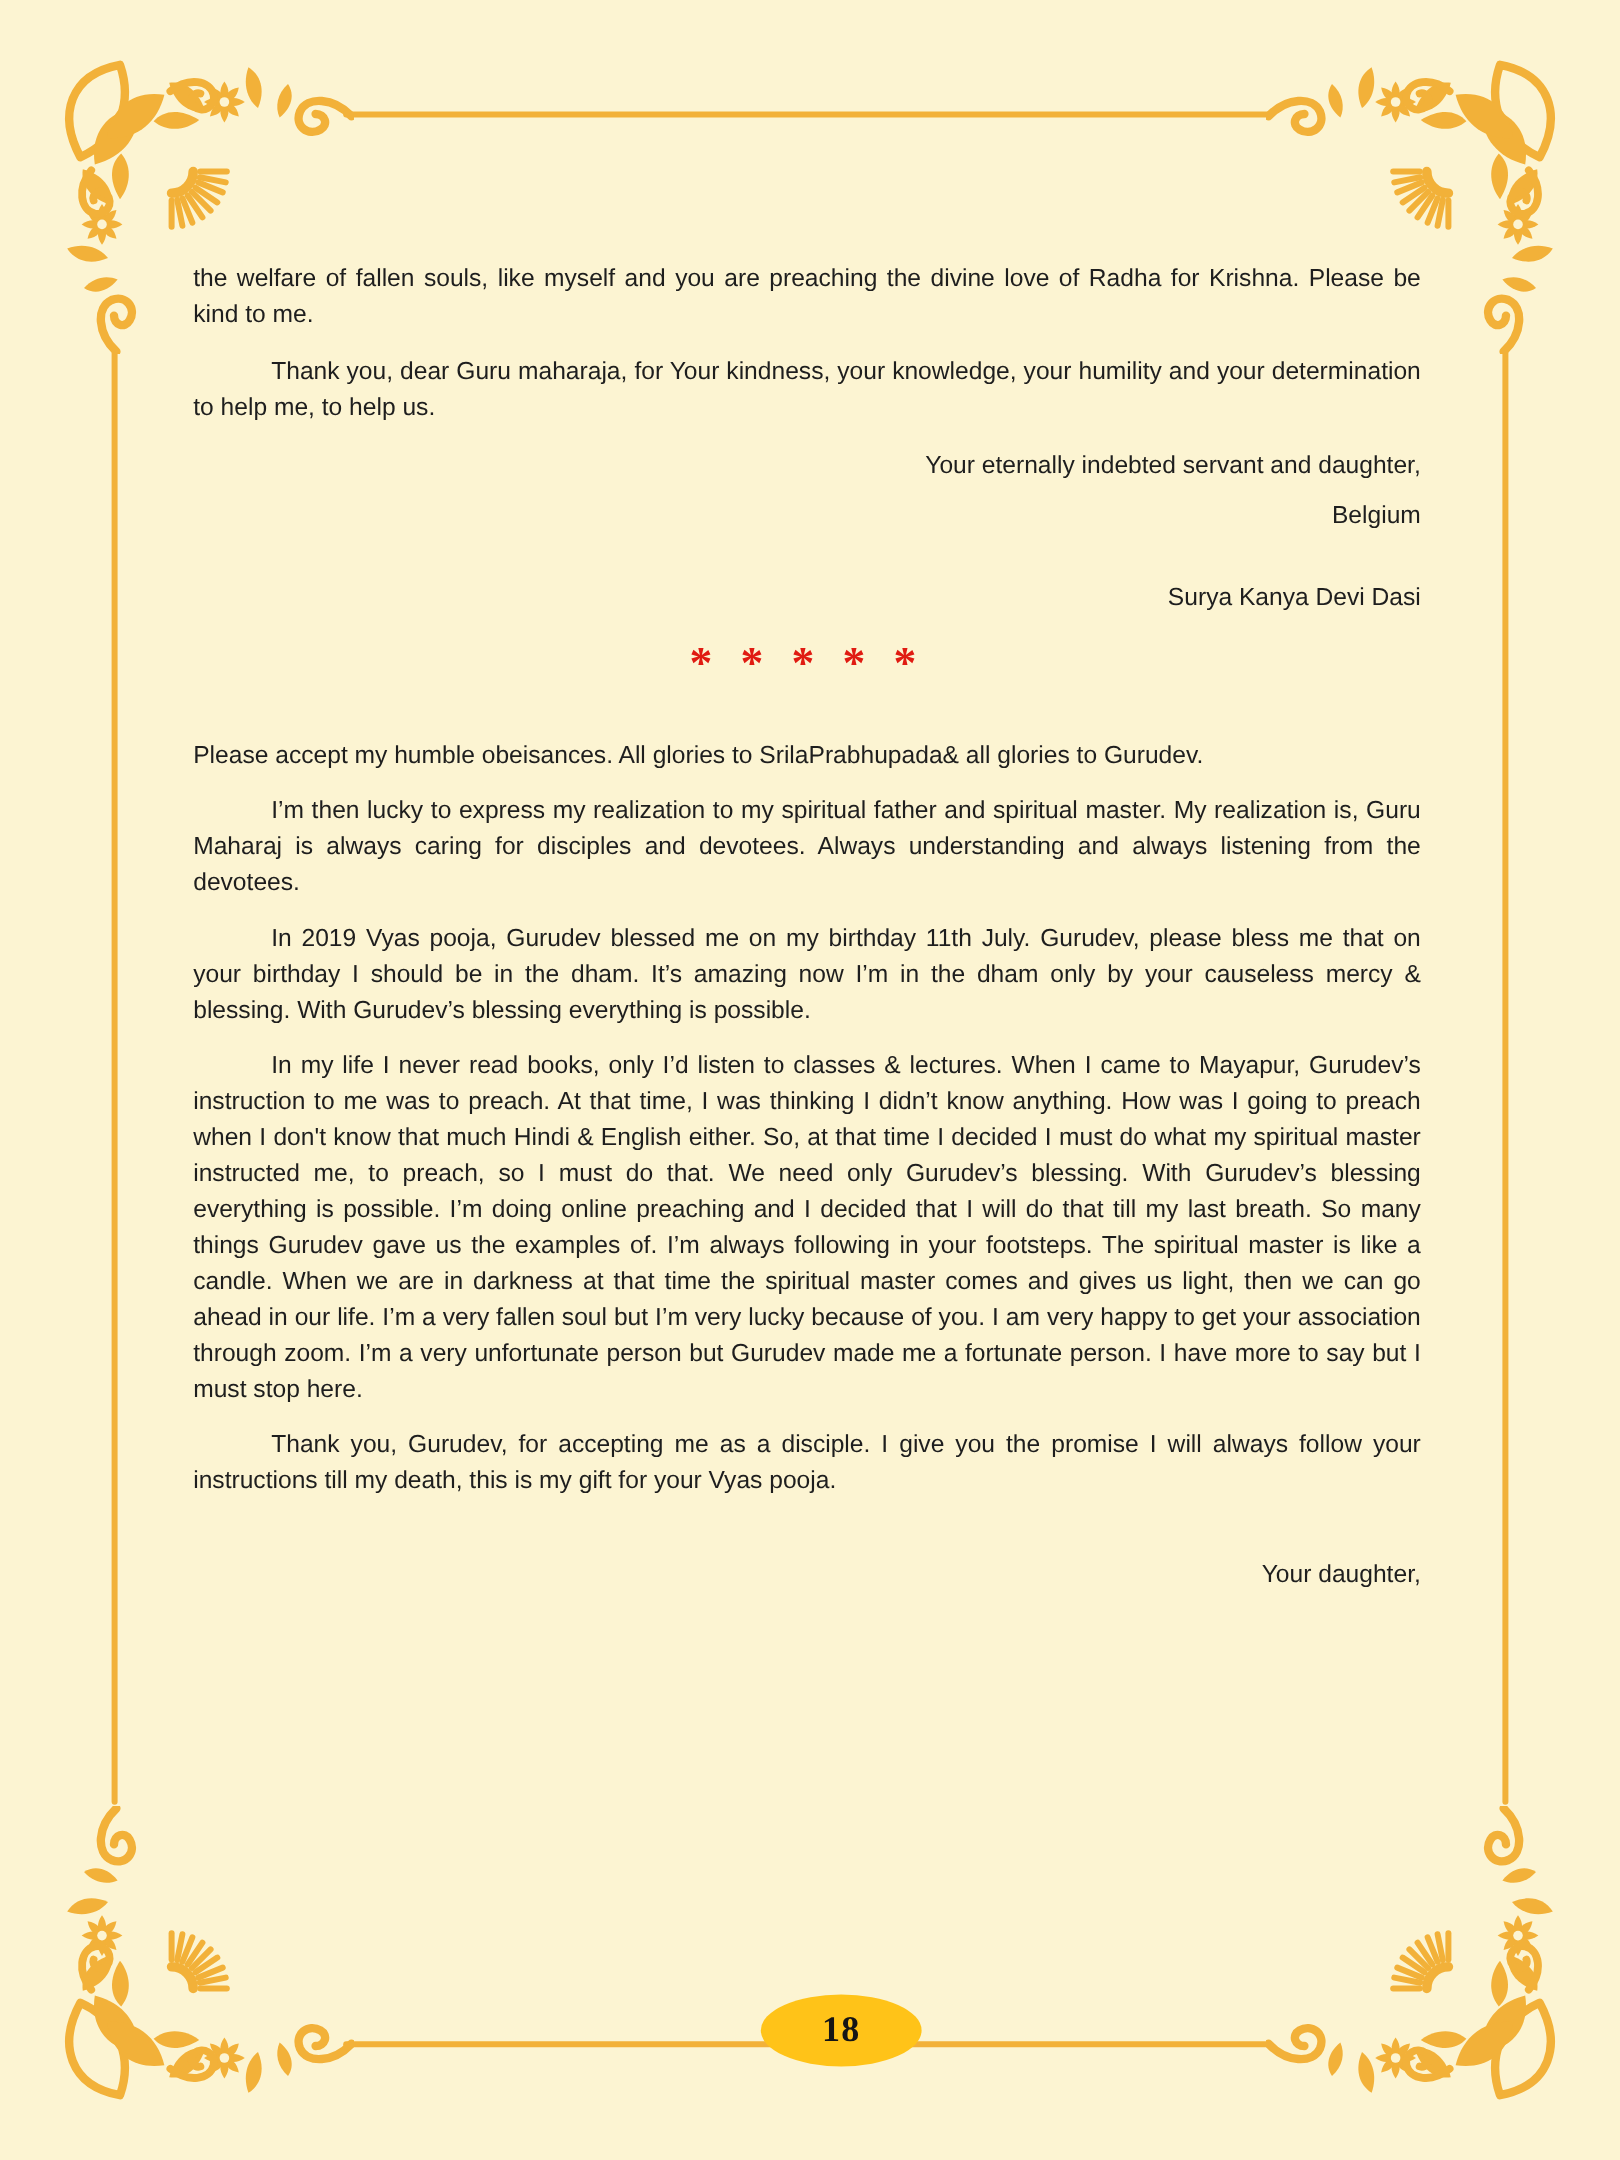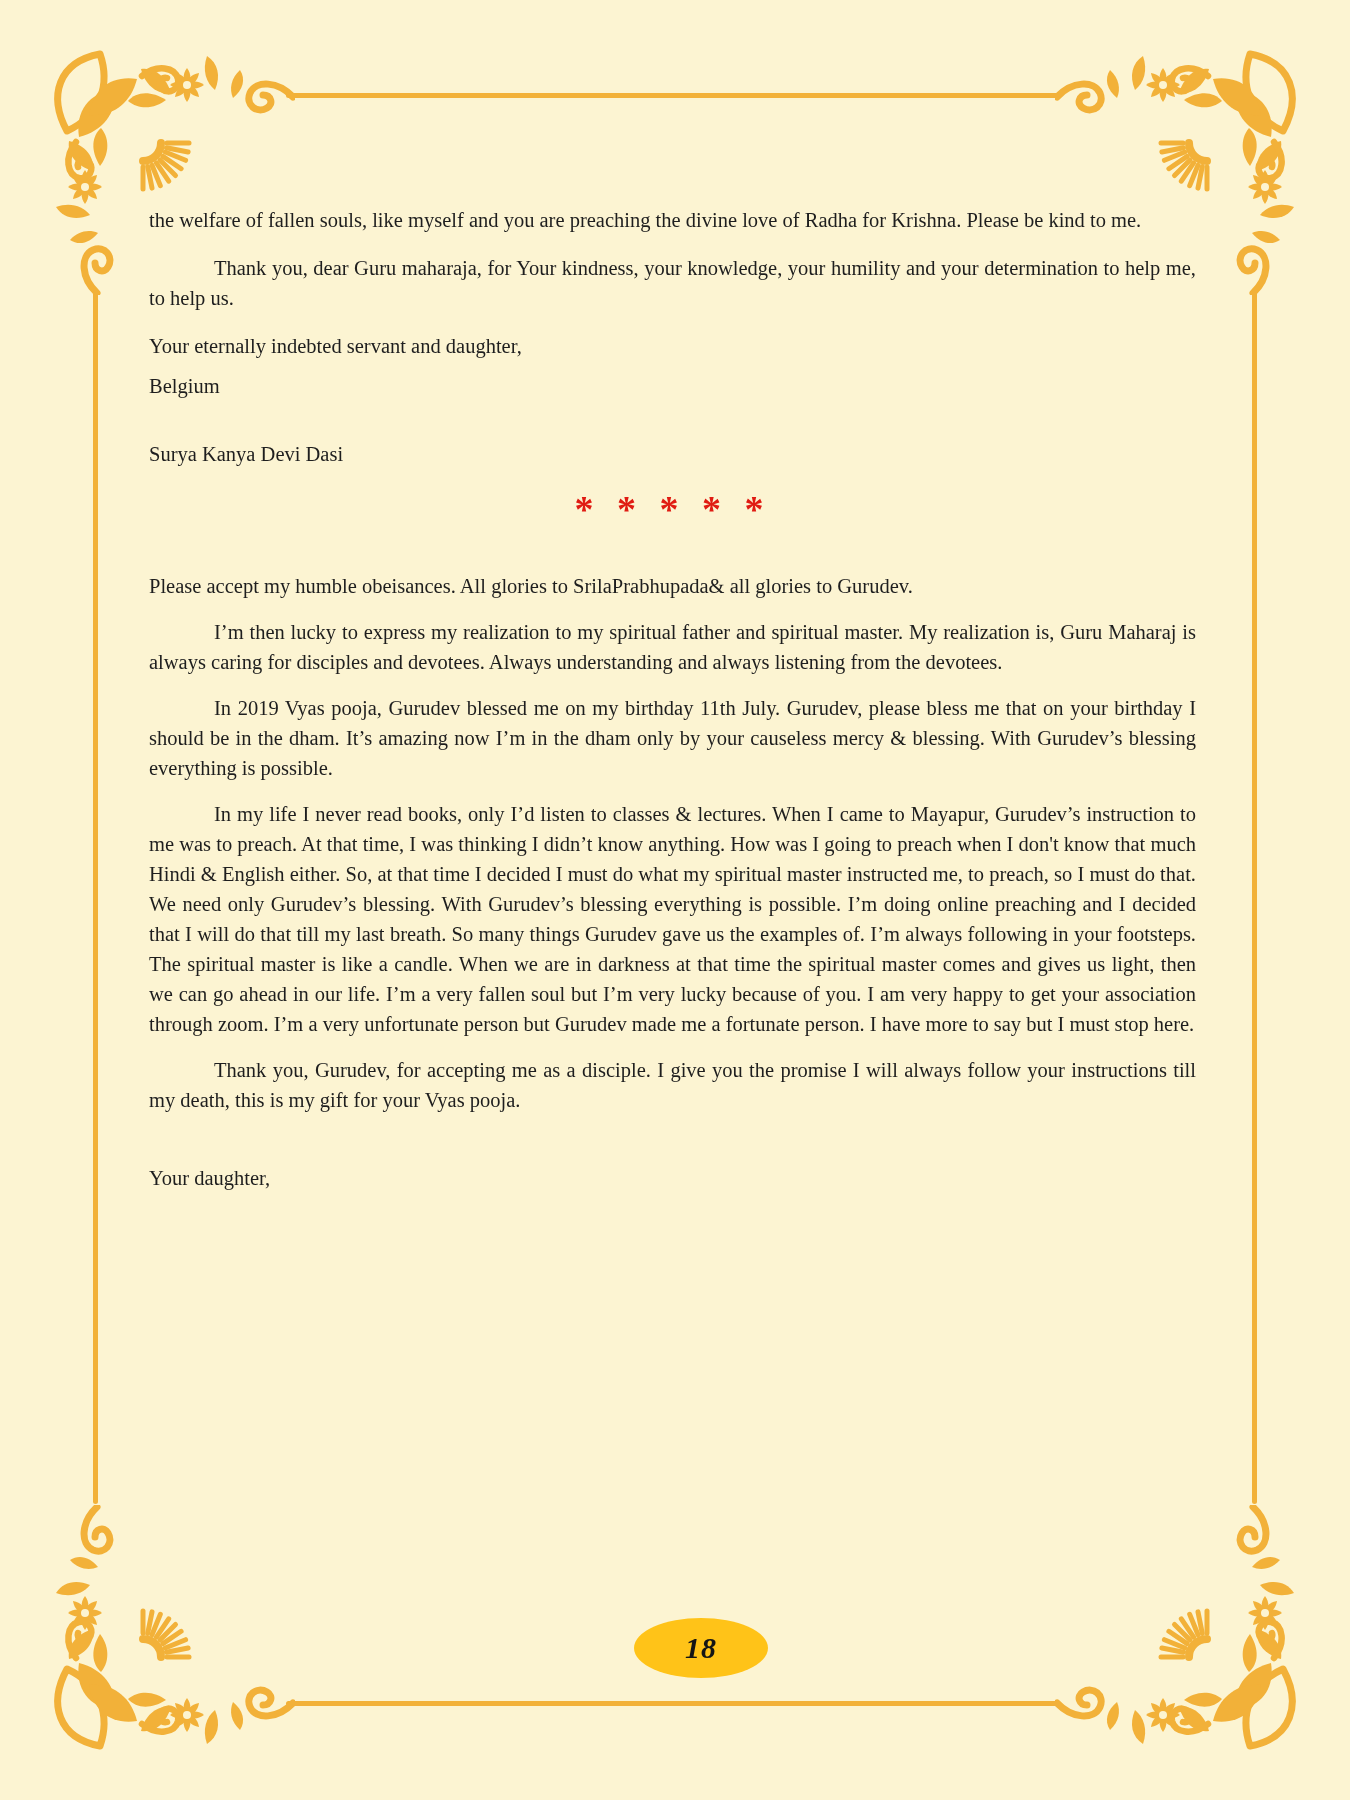--- a/index.html
+++ b/index.html
@@ -33,47 +33,46 @@
   .s5{fill:none;stroke:currentColor;stroke-width:5;stroke-linecap:round;}
   .s6{fill:none;stroke:currentColor;stroke-width:6.5;stroke-linecap:round;}
   .s7{fill:none;stroke:currentColor;stroke-width:7;stroke-linecap:round;stroke-linejoin:round;}
   .s8{fill:none;stroke:currentColor;stroke-width:8;stroke-linecap:round;}
   .solid{fill:currentColor;stroke:none;}
   
   .content{
     position:absolute;left:149px;top:205px;width:1047px;
     font-size:20.5px;line-height:30px;text-align:justify;
   }
-  .content p{margin:0;font-family:Liberation Serif, serif;}
+  .content p{margin:12px;}
   .indent{text-indent:65px;}
   .mt18{margin-top:18px !important;}
   .mt16{margin-top:16px !important;}
   .mt38{margin-top:38px !important;}
   .mt10{margin-top:10px !important;}
   .mt26{margin-top:26px !important;}
   .mt40{margin-top:40px !important;}
   .mt48{margin-top:48px !important;}
-  .plain{text-align:left;}
+  .plain{text-align:right;}
   .separator{
     margin-top:18px;
     text-align:center;
     font-family:"Liberation Serif", serif;
     font-weight:bold;
     font-size:38px;line-height:44px;
     letter-spacing:7px;
     color:var(--sep);
   }
   
   .page-badge{
-    position:absolute;left:634px;top:1618px;width:134px;height:60px;
+    position:absolute;left:634px;top:1662px;width:134px;height:60px;
     background:var(--badge);
     border-radius:50%;
     display:flex;align-items:center;justify-content:center;
     z-index:2;
-    font-style:italic;
   }
   .page-badge span{
     font-family:"Liberation Serif", serif;
     font-size:30px;font-weight:700;color:#151515;
     letter-spacing:1px;
   }
 </style>
 </head>
 <body>
 

